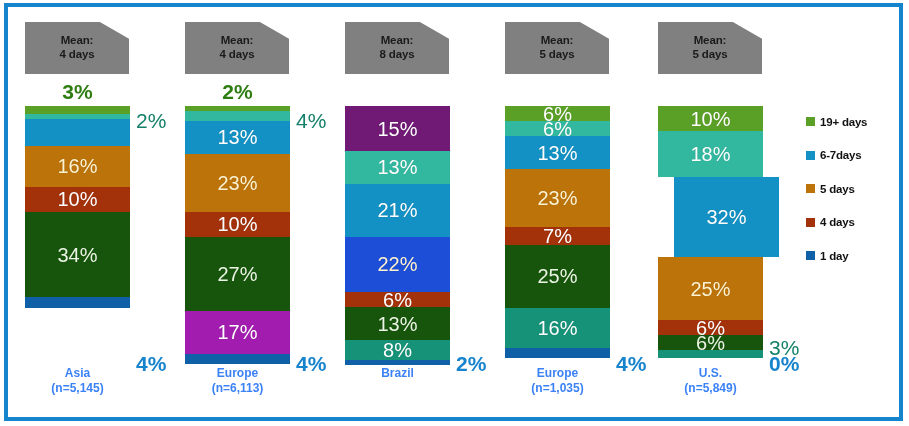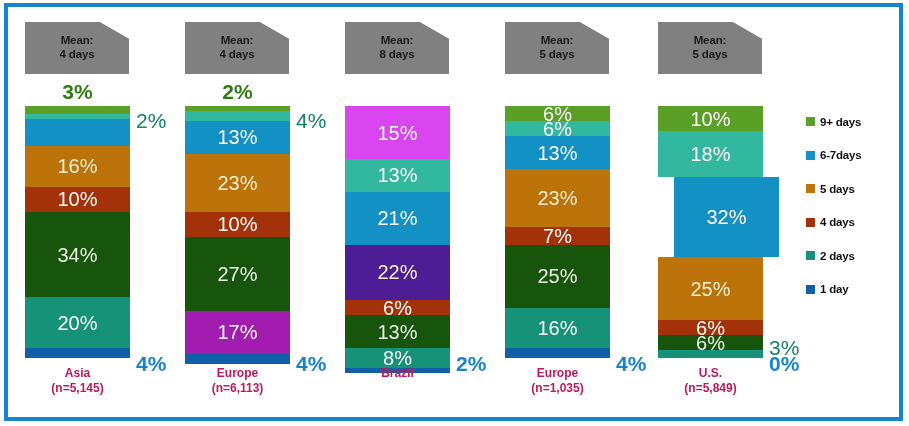--- a/index.html
+++ b/index.html
@@ -103,21 +103,21 @@
     white-space: nowrap;
   }
   .lbl-right.teal { color: #14806a; }
   .lbl-right.blue { color: #1683cd; font-weight: bold; }
 
   
   .cat {
     position: absolute;
     width: 130px;
     text-align: center;
-    color: #be185d;
+    color: #3b82f6;
     font-size: 12px;
     font-weight: bold;
     line-height: 15px;
   }
   .cat .cat-n { display: block; font-weight: bold; }
 
   
   .legend {
     position: absolute;
     left: 806px;
@@ -159,23 +159,20 @@
           <div class="seg" style="height: 27.72px; background: rgb(19, 145, 196);"></div>
           <div class="seg gold" style="height: 40.32px; background: rgb(188, 115, 9);">
             <span class="seg-label">16%</span>
           </div>
           <div class="seg" style="height: 25.2px; background: rgb(163, 49, 9);">
             <span class="seg-label">10%</span>
           </div>
           <div class="seg dgreen" style="height: 85.68px; background: rgb(23, 85, 13);">
             <span class="seg-label">34%</span>
           </div>
-          <div class="seg" style="height: 50.4px; background: rgb(21, 146, 120);">
-            <span class="seg-label">20%</span>
-          </div>
           <div class="seg" style="height: 10.08px; background: rgb(16, 96, 168);"></div>
         </div>
       </div>
       <div class="lbl-above" style="left: 25px; top: 80px; color: rgb(45, 125, 18);">3%</div>
       <div class="lbl-right teal" style="left: 136px; top: 109px; color: rgb(20, 128, 106);">2%</div>
       <div class="lbl-right blue" style="left: 136px; top: 352px; color: rgb(22, 131, 205);">4%</div>
       <div class="cat" style="left: 12.5px; top: 366px;"><span>Asia</span><span class="cat-n">(n=5,145)</span></div>
       <div class="mean-box" style="left: 185px; top: 22px; background: rgb(128, 128, 128);">
         <span class="ml">Mean:</span>
         <span class="ml">4 days</span>
@@ -205,30 +202,30 @@
       <div class="lbl-above" style="left: 185px; top: 80px; color: rgb(45, 125, 18);">2%</div>
       <div class="lbl-right teal" style="left: 296px; top: 109px; color: rgb(20, 128, 106);">4%</div>
       <div class="lbl-right blue" style="left: 296px; top: 352px; color: rgb(22, 131, 205);">4%</div>
       <div class="cat" style="left: 172.5px; top: 366px;"><span>Europe</span><span class="cat-n">(n=6,113)</span></div>
       <div class="mean-box" style="left: 345px; top: 22px; background: rgb(128, 128, 128);">
         <span class="ml">Mean:</span>
         <span class="ml">8 days</span>
       </div>
       <div class="bar-col" style="left: 345px; top: 106px; width: 105px; height: 252px;">
         <div class="bar" style="top: 0px; height: 252px;">
-          <div class="seg" style="height: 53px; background: #d946ef; text-align: center;">
+          <div class="seg" style="height: 45px; background: #701a75; text-align: center;">
             <span class="seg-label">15%</span>
           </div>
           <div class="seg" style="height: 32.76px; background: rgb(51, 184, 160);">
             <span class="seg-label">13%</span>
           </div>
           <div class="seg" style="height: 52.92px; background: rgb(19, 145, 196);">
             <span class="seg-label">21%</span>
           </div>
-          <div class="seg gold" style="height: 55.44px; background: #4c1d95;">
+          <div class="seg gold" style="height: 55.44px; background: #1d4ed8;">
             <span class="seg-label">22%</span>
           </div>
           <div class="seg" style="height: 15.12px; background: rgb(163, 49, 9);">
             <span class="seg-label">6%</span>
           </div>
           <div class="seg dgreen" style="height: 32.76px; background: rgb(23, 85, 13);">
             <span class="seg-label">13%</span>
           </div>
           <div class="seg" style="height: 20.16px; background: rgb(21, 146, 120);">
             <span class="seg-label">8%</span>
@@ -297,36 +294,32 @@
           <div class="seg" style="height: 7.56px; background: rgb(21, 146, 120);"></div>
         </div>
       </div>
       <div class="lbl-right teal" style="left: 769px; top: 336px; color: rgb(20, 128, 106);">3%</div>
       <div class="lbl-right blue" style="left: 769px; top: 352px; color: rgb(22, 131, 205);">0%</div>
       <div class="cat" style="left: 645.5px; top: 366px;"><span>U.S.</span><span class="cat-n">(n=5,849)</span></div>
     </div>
   <div class="legend" id="legend">
       <div class="legend-row">
         <span class="legend-swatch" style="background: rgb(91, 160, 38);"></span>
-        <span class="legend-text">9+ days</span>
+        <span class="legend-text">19+ days</span>
       </div>
       <div class="legend-row">
         <span class="legend-swatch" style="background: rgb(19, 145, 196);"></span>
         <span class="legend-text">6-7days</span>
       </div>
       <div class="legend-row">
         <span class="legend-swatch" style="background: rgb(188, 115, 9);"></span>
         <span class="legend-text">5 days</span>
       </div>
       <div class="legend-row">
         <span class="legend-swatch" style="background: rgb(163, 49, 9);"></span>
         <span class="legend-text">4 days</span>
       </div>
       <div class="legend-row">
-        <span class="legend-swatch" style="background: rgb(21, 146, 120);"></span>
-        <span class="legend-text">2 days</span>
-      </div>
-      <div class="legend-row">
         <span class="legend-swatch" style="background: rgb(16, 96, 168);"></span>
         <span class="legend-text">1 day</span>
       </div>
     </div>
 </div>
 
 </body></html>

